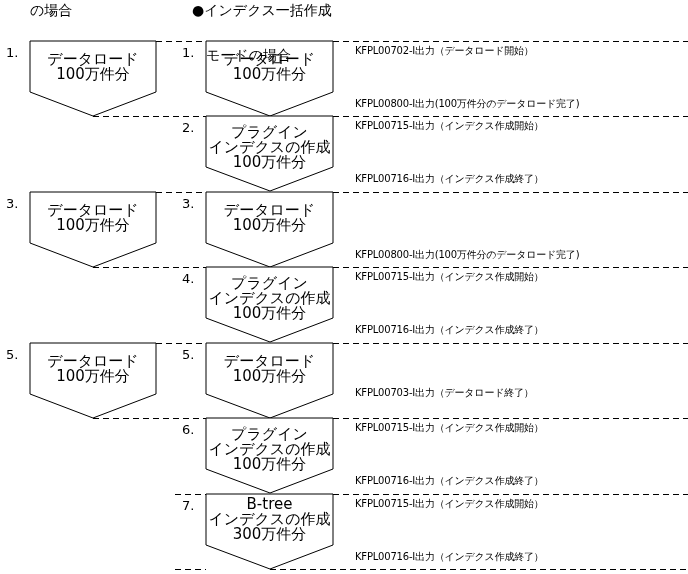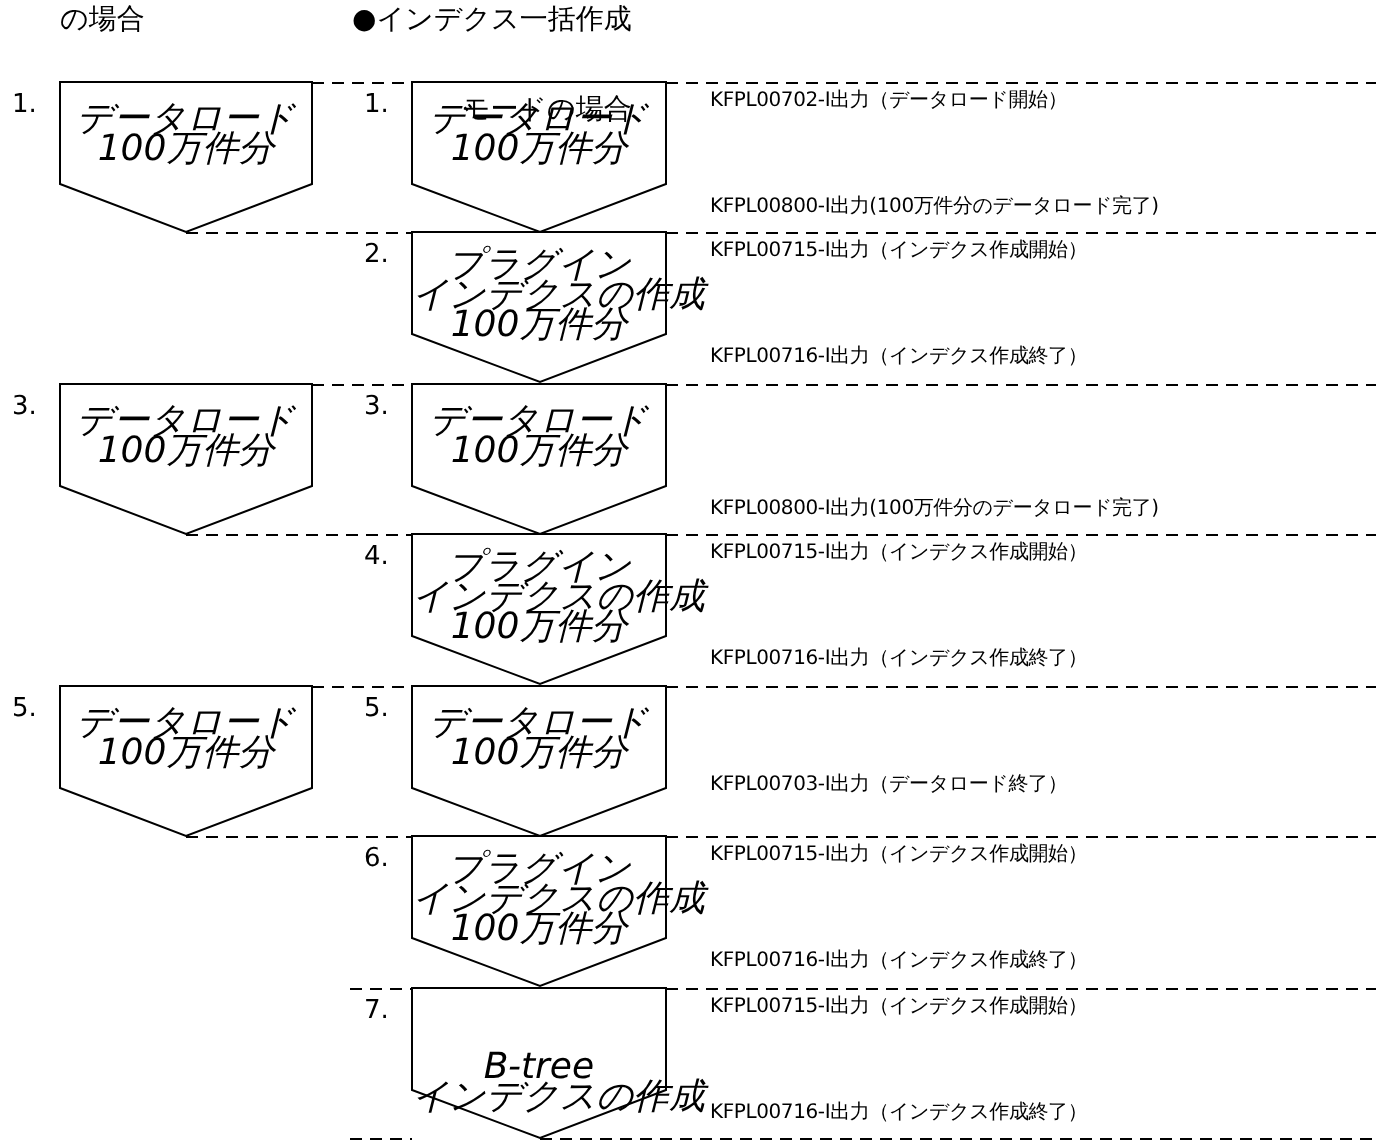--- a/index.html
+++ b/index.html
@@ -1,21 +1,21 @@
 <!DOCTYPE html>
 <html><head>
 <meta charset="utf-8">
 <style>
   html, body { margin:0; padding:0; background:#ffffff; }
   body { width:688px; height:574px; position:relative; overflow:hidden;
          font-family:"DejaVu Sans", sans-serif; color:#000; }
   #diagram { position:absolute; left:0; top:0; }
   .hdr { position:absolute; font-size:14px; line-height:17px; white-space:nowrap; }
   .step { position:absolute; font-size:13px; line-height:15px; }
-  .boxtext { position:absolute; text-align:center; font-size:18px; line-height:15px; white-space:nowrap;font-style:italic; }
+  .boxtext { position:absolute; text-align:center; font-size:15px; line-height:15px; white-space:nowrap; }
   .msg { position:absolute; font-size:10px; line-height:15px; white-space:nowrap; letter-spacing:-0.2px; }
 </style>
 </head>
 <body>
 
 <svg id="diagram" width="688" height="574" viewBox="0 0 688 574" xmlns="http://www.w3.org/2000/svg">
     <line x1="156" x2="206" y1="41.5" y2="41.5" stroke="#000000" stroke-width="1" stroke-dasharray="6,4"></line>
     <line x1="333" x2="688" y1="41.5" y2="41.5" stroke="#000000" stroke-width="1" stroke-dasharray="6,4"></line>
     <line x1="93" x2="206" y1="116.5" y2="116.5" stroke="#000000" stroke-width="1" stroke-dasharray="6,4"></line>
     <line x1="333" x2="688" y1="116.5" y2="116.5" stroke="#000000" stroke-width="1" stroke-dasharray="6,4"></line>
@@ -39,21 +39,21 @@
     <polygon points="206,192 333,192 333,243 270,267 206,243" fill="#ffffff" stroke="#000000" stroke-width="1"></polygon>
     <polygon points="206,267 333,267 333,318 270,342 206,318" fill="#ffffff" stroke="#000000" stroke-width="1"></polygon>
     <polygon points="206,343 333,343 333,394 270,418 206,394" fill="#ffffff" stroke="#000000" stroke-width="1"></polygon>
     <polygon points="206,418 333,418 333,469 270,493 206,469" fill="#ffffff" stroke="#000000" stroke-width="1"></polygon>
     <polygon points="206,494 333,494 333,545 270,569 206,545" fill="#ffffff" stroke="#000000" stroke-width="1"></polygon>
   </svg>
 
 <div class="hdr" style="left:4px; top:2px;">
   <div style="padding-left:26px;">の場合</div>
 </div>
-<div class="hdr" style="left:176px; top:2px;text-align:right;">
+<div class="hdr" style="left:192px; top:2px;">
   <div>●インデクス一括作成</div>
   <div style="padding-left:14px;margin-top:28px;">モードの場合</div>
 </div>
 
 <div id="layer">
     <div class="step" style="left: 6px; top: 45px;">1.</div>
     <div class="boxtext" style="left: 30px; width: 126px; top: 52px;">
       <div>データロード</div>
       <div>100万件分</div>
     </div>
@@ -94,23 +94,24 @@
       <div>データロード</div>
       <div>100万件分</div>
     </div>
     <div class="step" style="left: 182px; top: 422px;">6.</div>
     <div class="boxtext" style="left: 206px; width: 127px; top: 427px;">
       <div>プラグイン</div>
       <div>インデクスの作成</div>
       <div>100万件分</div>
     </div>
     <div class="step" style="left: 182px; top: 498px;">7.</div>
-    <div class="boxtext" style="left: 206px; width: 127px; top: 526px;">
+    <div class="boxtext" style="left: 206px; width: 127px; top: 497px;">
       <div>B-tree</div>
       <div>インデクスの作成</div>
+      <div>300万件分</div>
     </div>
     <div class="msg" style="left: 355px; top: 43px;">KFPL00702-I出力（データロード開始）</div>
     <div class="msg" style="left: 355px; top: 96px;">KFPL00800-I出力(100万件分のデータロード完了)</div>
     <div class="msg" style="left: 355px; top: 118px;">KFPL00715-I出力（インデクス作成開始）</div>
     <div class="msg" style="left: 355px; top: 171px;">KFPL00716-I出力（インデクス作成終了）</div>
     <div class="msg" style="left: 355px; top: 247px;">KFPL00800-I出力(100万件分のデータロード完了)</div>
     <div class="msg" style="left: 355px; top: 269px;">KFPL00715-I出力（インデクス作成開始）</div>
     <div class="msg" style="left: 355px; top: 322px;">KFPL00716-I出力（インデクス作成終了）</div>
     <div class="msg" style="left: 355px; top: 385px;">KFPL00703-I出力（データロード終了）</div>
     <div class="msg" style="left: 355px; top: 420px;">KFPL00715-I出力（インデクス作成開始）</div>

